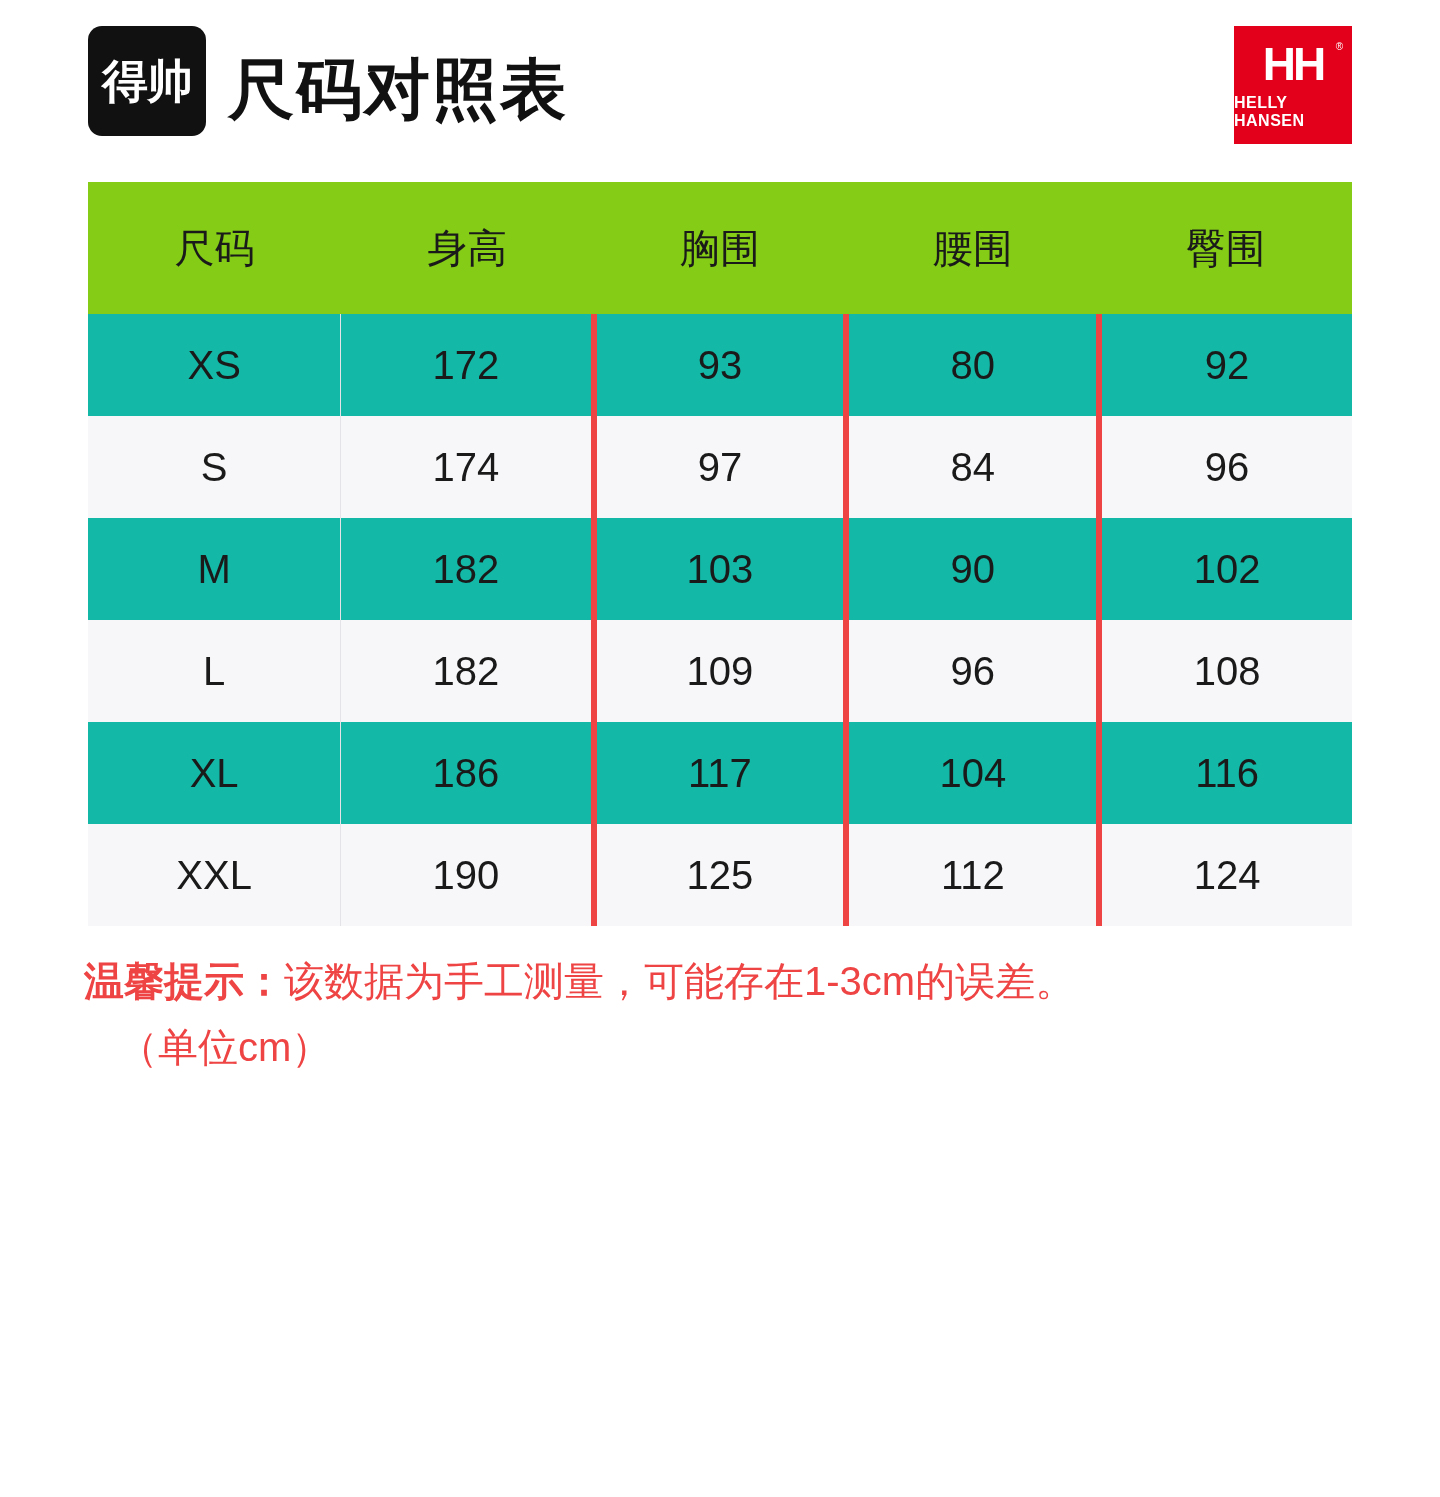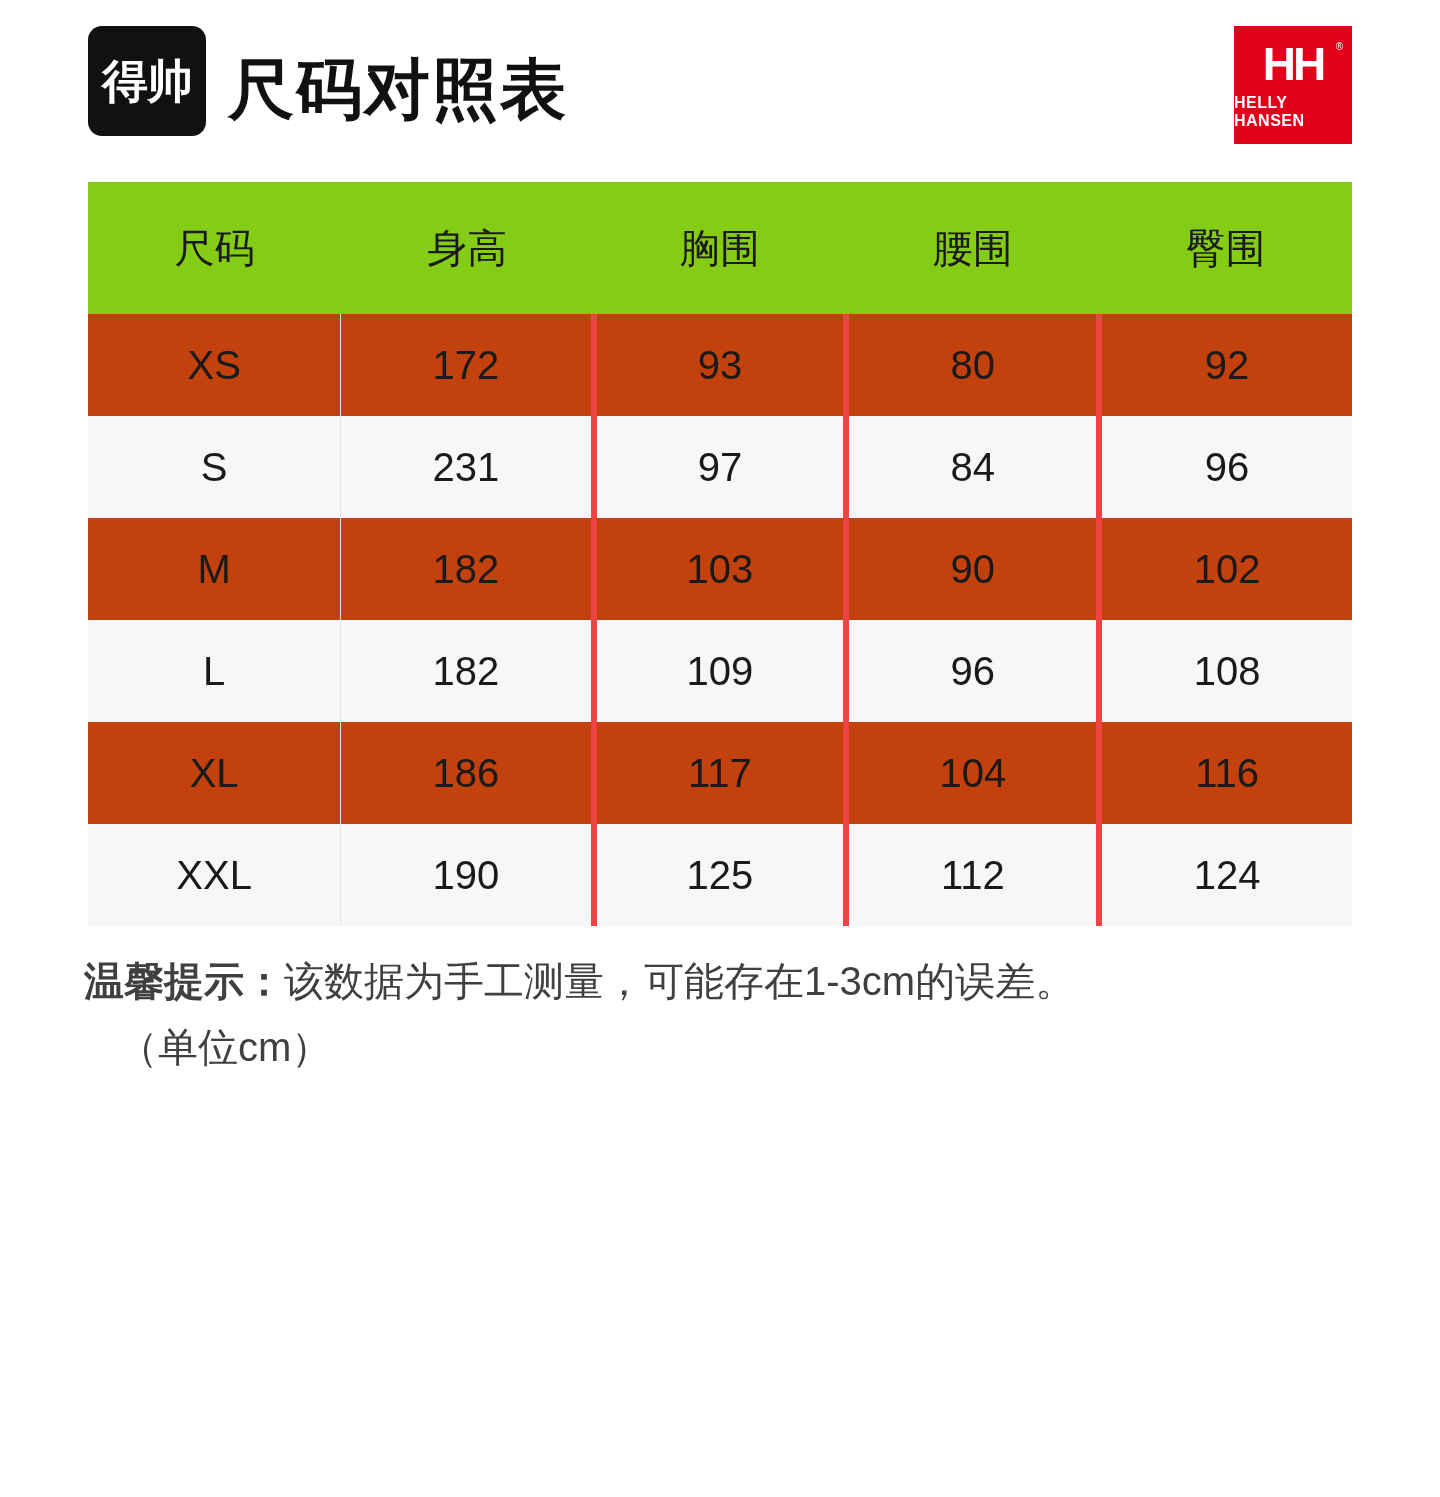--- a/index.html
+++ b/index.html
@@ -117,41 +117,41 @@
     vertical-align: middle;
   }
   thead tr {
     background: #84cc16;
   }
   thead th {
     font-size: 40px;
     padding: 16px 0;
   }
   tbody tr.odd-row {
-    background: #c2410c;
+    background: #14b8a6;
   }
   tbody tr.even-row {
     background: #f7f7f9;
   }
   tbody td {
     border-right: 6px solid #ef4444;
   }
   tbody td:last-child {
     border-right: none;
   }
   tbody tr td:first-child {
     border-right: 1px solid #e4e4e8;
   }
 
   
   .note {
     margin: 24px 84px 0 84px;
     font-size: 40px;
     line-height: 1.55;
-    color: #404040;
+    color: #ef4444;
   }
   .note b {
     font-weight: 700;
   }
   .note .note-unit {
     display: block;
     margin-left: 34px;
     margin-top: 4px;
   }
 </style>
@@ -184,21 +184,21 @@
     <tbody>
       <tr class="odd-row">
         <td>XS</td>
         <td>172</td>
         <td>93</td>
         <td>80</td>
         <td>92</td>
       </tr>
       <tr class="even-row">
         <td>S</td>
-        <td>231</td>
+        <td>174</td>
         <td>97</td>
         <td>84</td>
         <td>96</td>
       </tr>
       <tr class="odd-row">
         <td>M</td>
         <td>182</td>
         <td>103</td>
         <td>90</td>
         <td>102</td>

